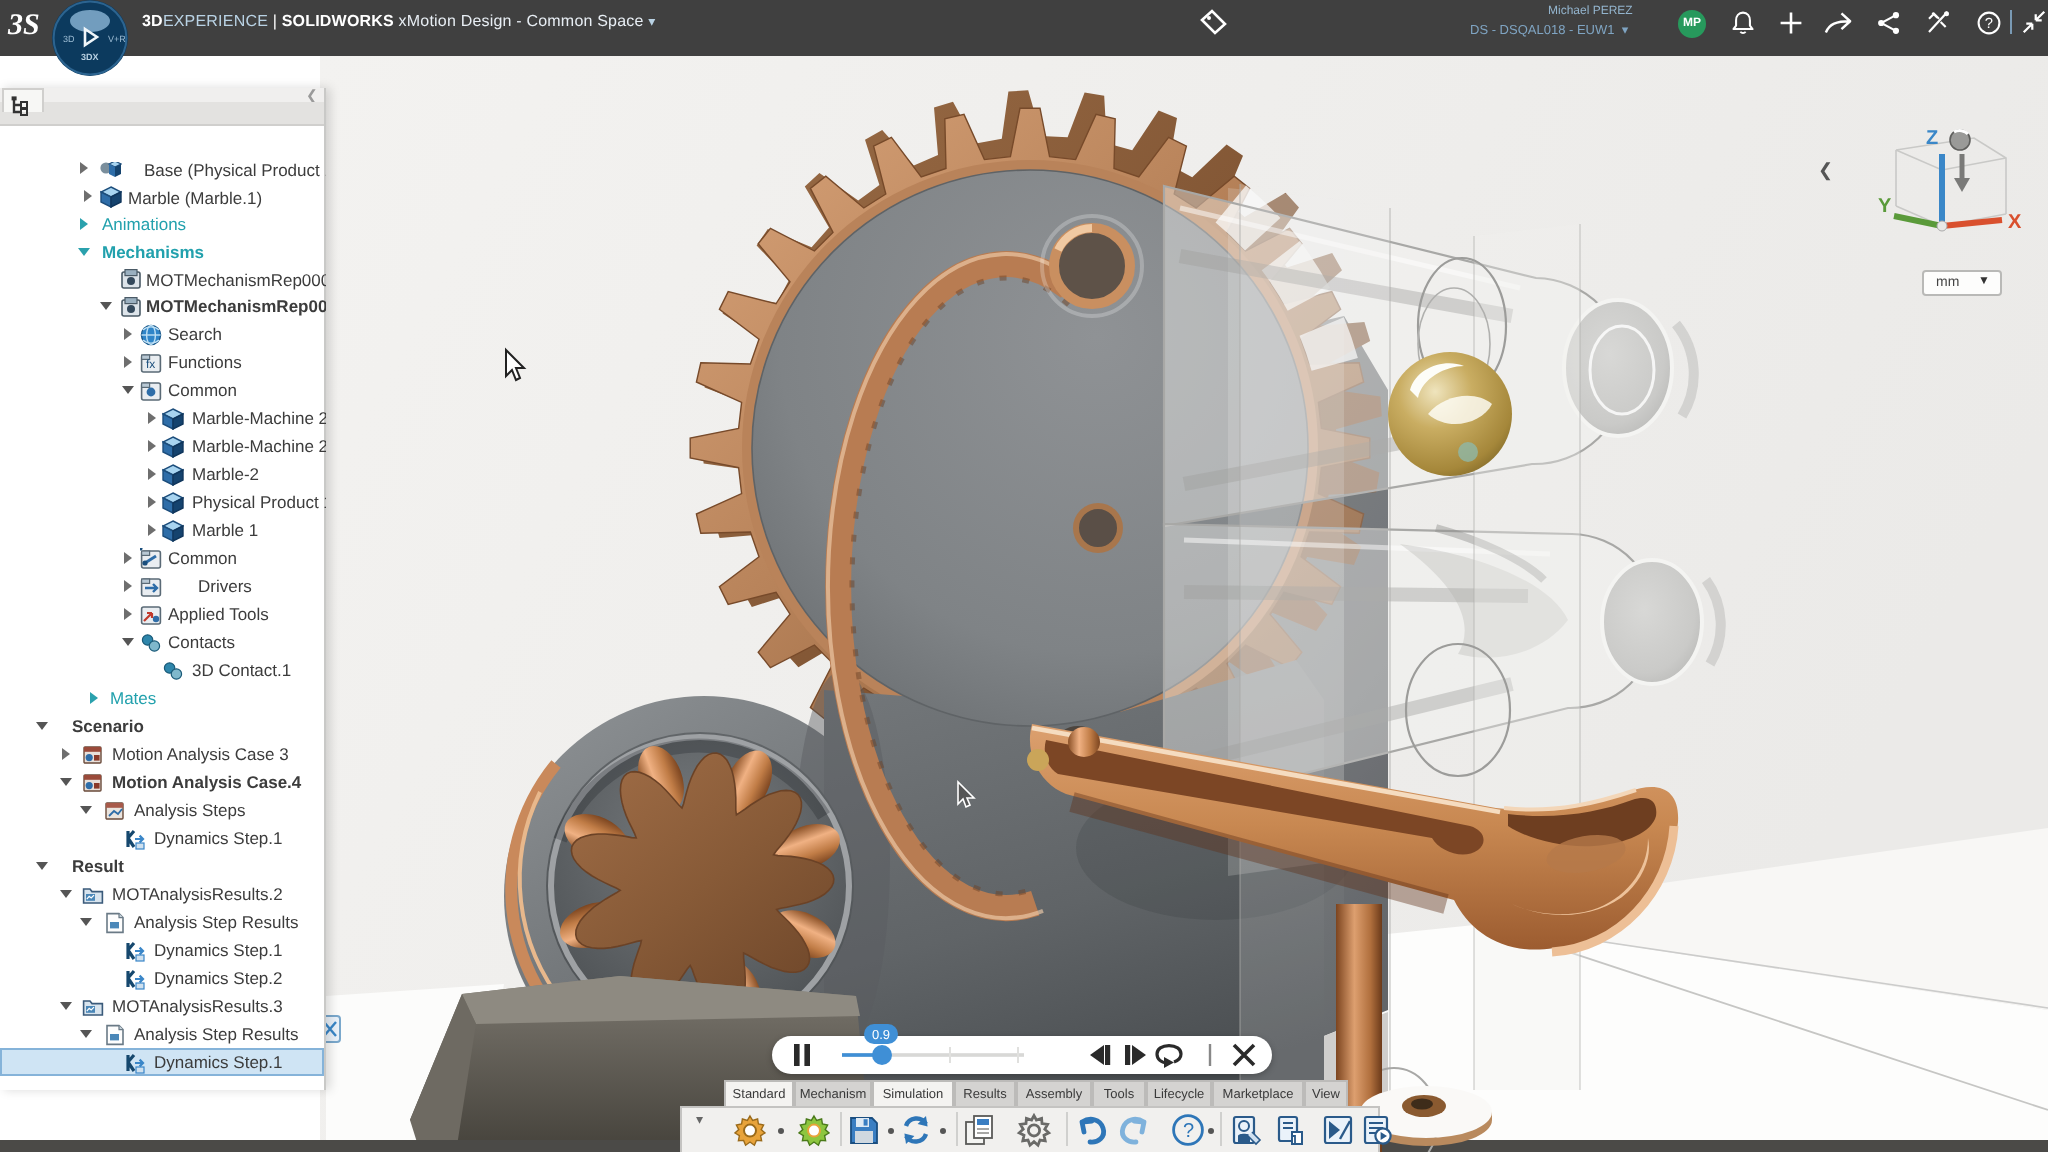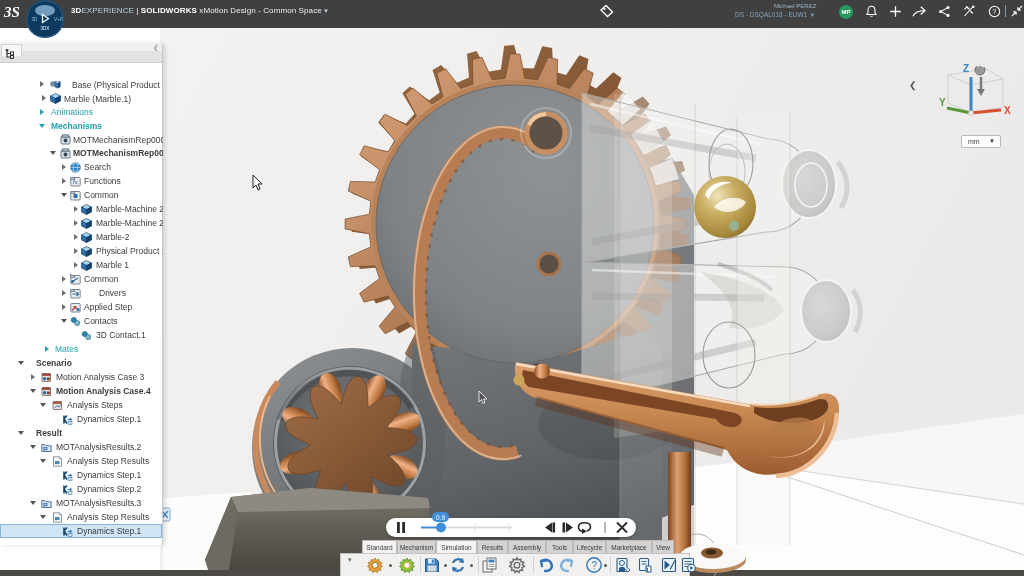--- a/index.html
+++ b/index.html
@@ -435,21 +435,21 @@
               </svg></span>
             <span class="tx " style="left:99px">Drivers</span>
           </div>
 <div class="trow" style="left:0;top:256.5px;width:163px">
             <span class="ar arr" style="left:62px;"></span>
             <span class="ic" style="left:70px"><svg width="11" height="11" viewBox="0 0 11 11">
                 <rect x="0.8" y="1.5" width="9.4" height="8.5" rx="1" fill="#e9edf1" stroke="#5a6a76" stroke-width="0.8"></rect>
                 <path d="M2,8.5 L6,4.5 M6,4.5 L6,7 M6,4.5 L3.5,4.5" stroke="#c0392b" stroke-width="1.1" fill="none"></path>
                 <circle cx="8" cy="7.5" r="1.6" fill="#2e6da8"></circle>
               </svg></span>
-            <span class="tx " style="left:84px">Applied Step</span>
+            <span class="tx " style="left:84px">Applied Tools</span>
           </div>
 <div class="trow" style="left:0;top:270.5px;width:163px">
             <span class="ar ard" style="left:61px;top:4.5px;"></span>
             <span class="ic" style="left:70px"><svg width="11" height="11" viewBox="0 0 11 11">
                 <circle cx="3.8" cy="4" r="2.6" fill="#2e86ab" stroke="#1a5a78" stroke-width="0.6"></circle>
                 <circle cx="7.2" cy="7" r="2.6" fill="#7fb8cc" stroke="#1a5a78" stroke-width="0.6"></circle>
               </svg></span>
             <span class="tx " style="left:84px">Contacts</span>
           </div>
 <div class="trow" style="left:0;top:284.5px;width:163px">

